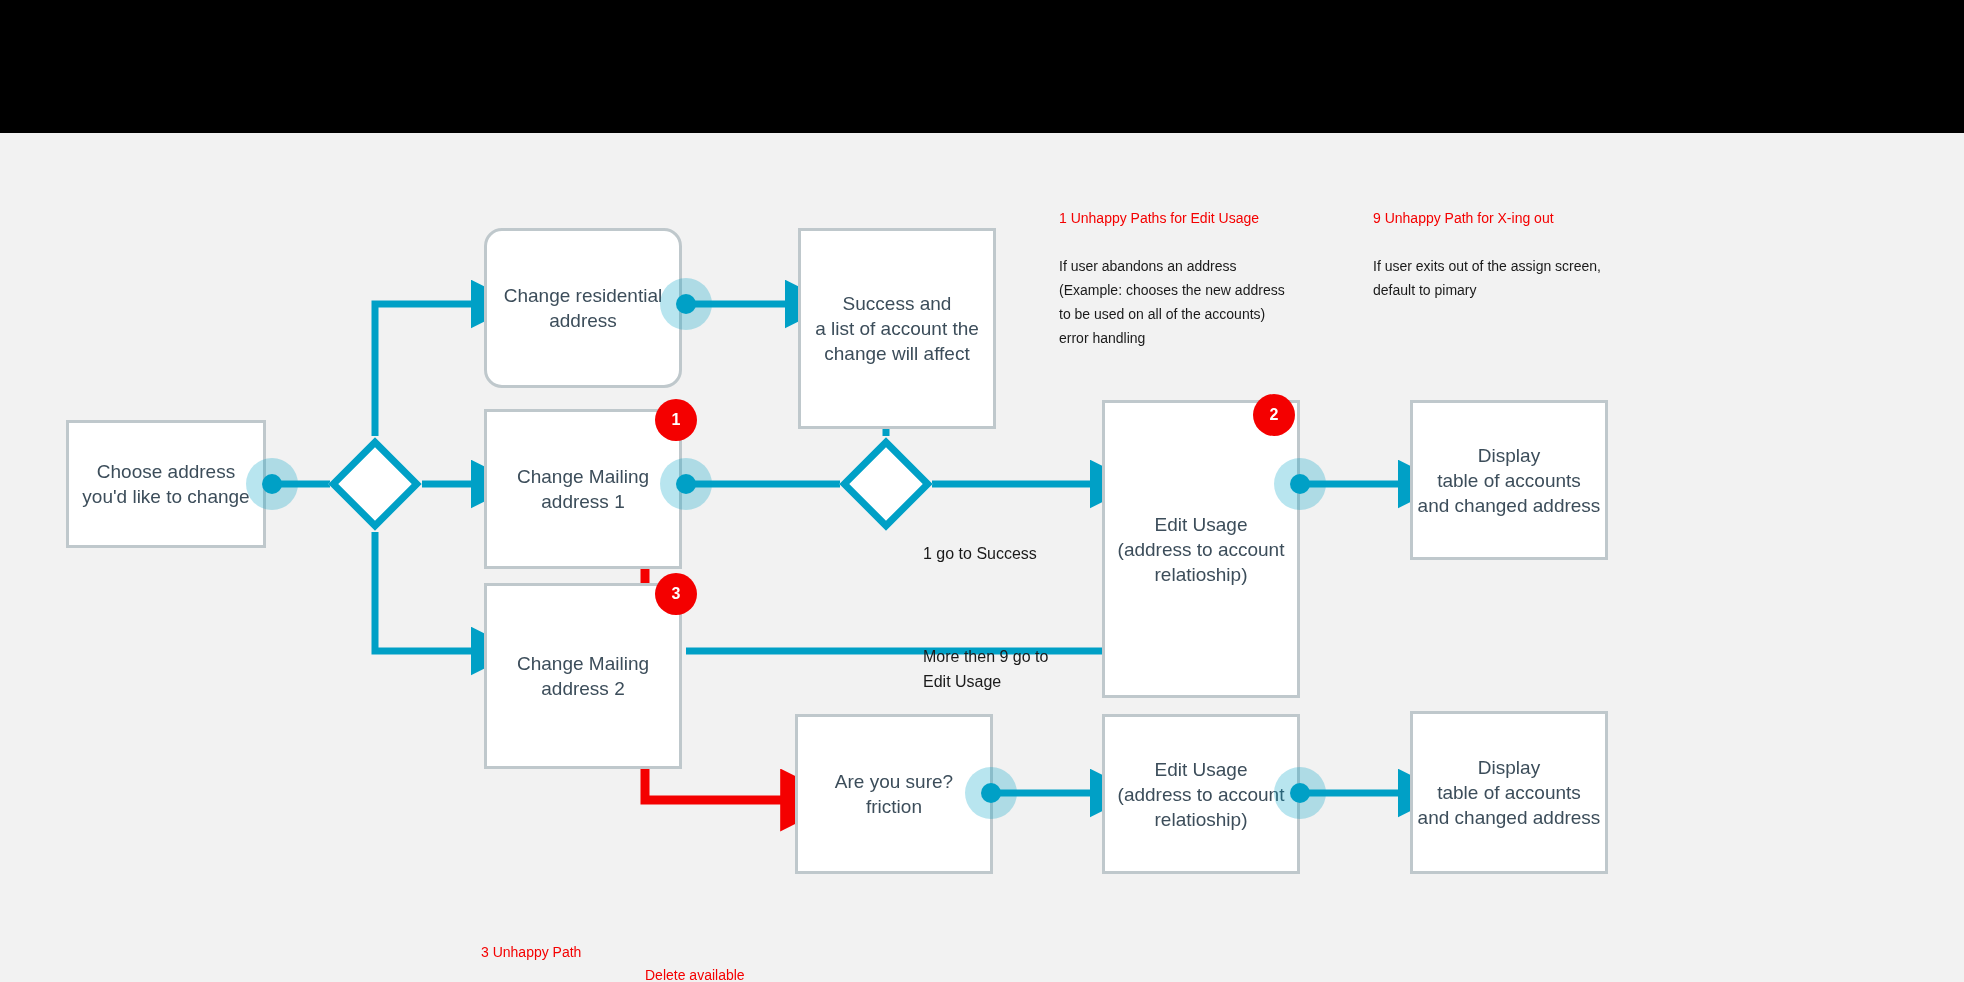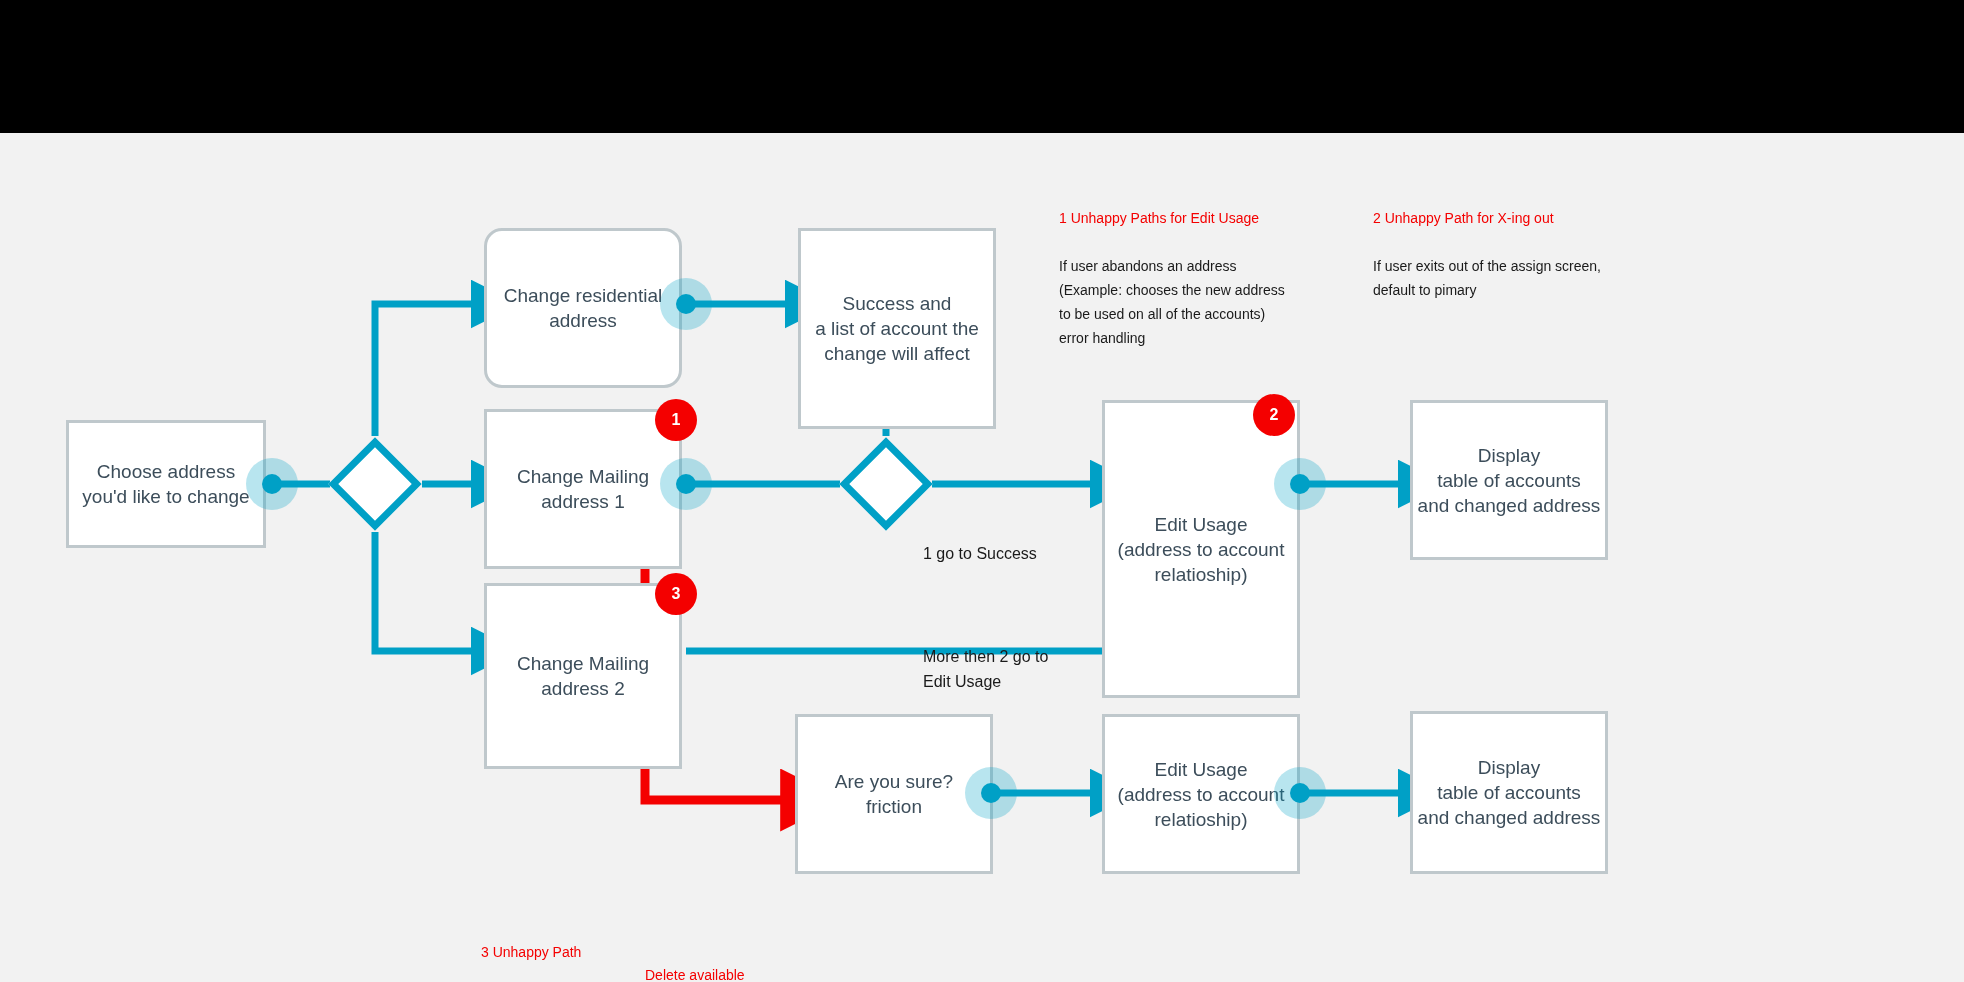--- a/index.html
+++ b/index.html
@@ -149,33 +149,33 @@
       <span>1</span>
     </div>
     <div class="badge" style="left:1253px;top:261px;">
       <span>2</span>
     </div>
     <div class="badge" style="left:655px;top:440px;">
       <span>3</span>
     </div>
 
     <div class="elabel" style="left:923px;top:408px;">1 go to Success</div>
-    <div class="elabel" style="left:923px;top:511px;">More then 2 go to
+    <div class="elabel" style="left:923px;top:511px;">More then 9 go to
 Edit Usage</div>
 
     <div class="ann" style="left:1059px;top:49px;width:270px;">
       <div class="hd">1 Unhappy Paths for Edit Usage</div>
       <div style="white-space:pre-line;">If user abandons an address
 (Example: chooses the new address
 to be used on all of the accounts)
 error handling</div>
     </div>
 
     <div class="ann" style="left:1373px;top:49px;width:290px;">
-      <div class="hd">2 Unhappy Path for X-ing out</div>
+      <div class="hd">9 Unhappy Path for X-ing out</div>
       <div style="white-space:pre-line;">If user exits out of the assign screen,
 default to pimary</div>
     </div>
 
     <div class="ann" style="left:481px;top:783px;width:160px;">
       <div class="hd">3 Unhappy Path</div>
       
     </div>
 
     <div class="ann red" style="left:645px;top:831px;width:150px;line-height:22px;">Delete available

